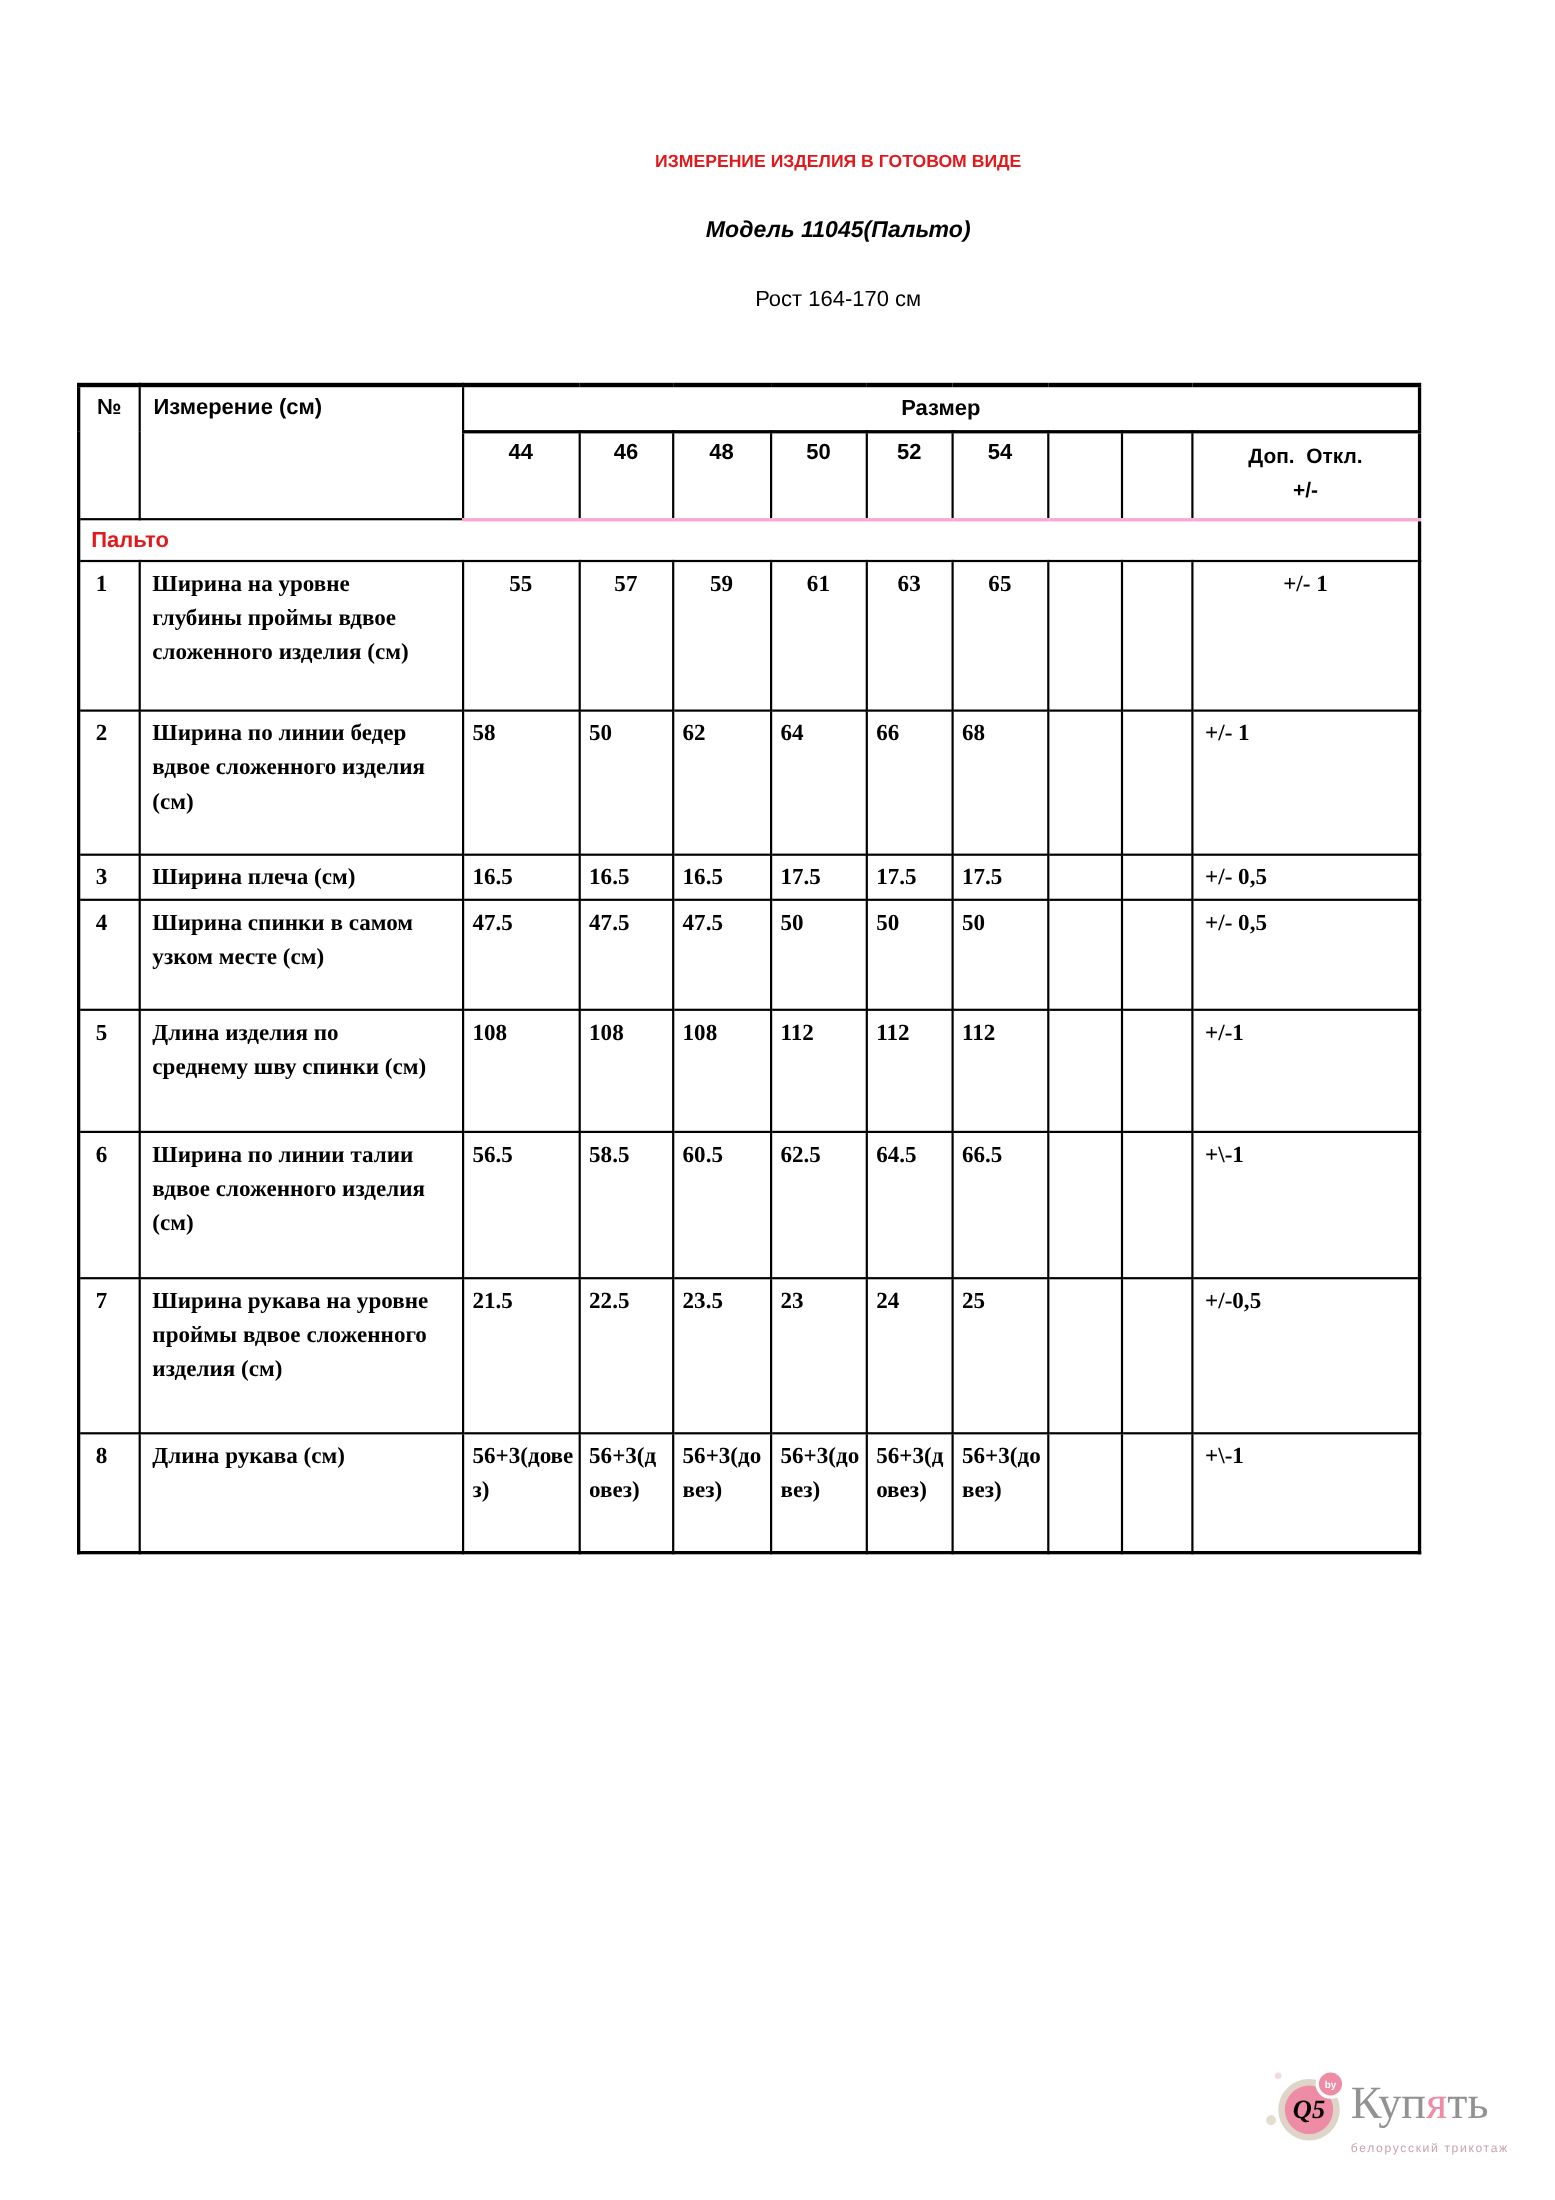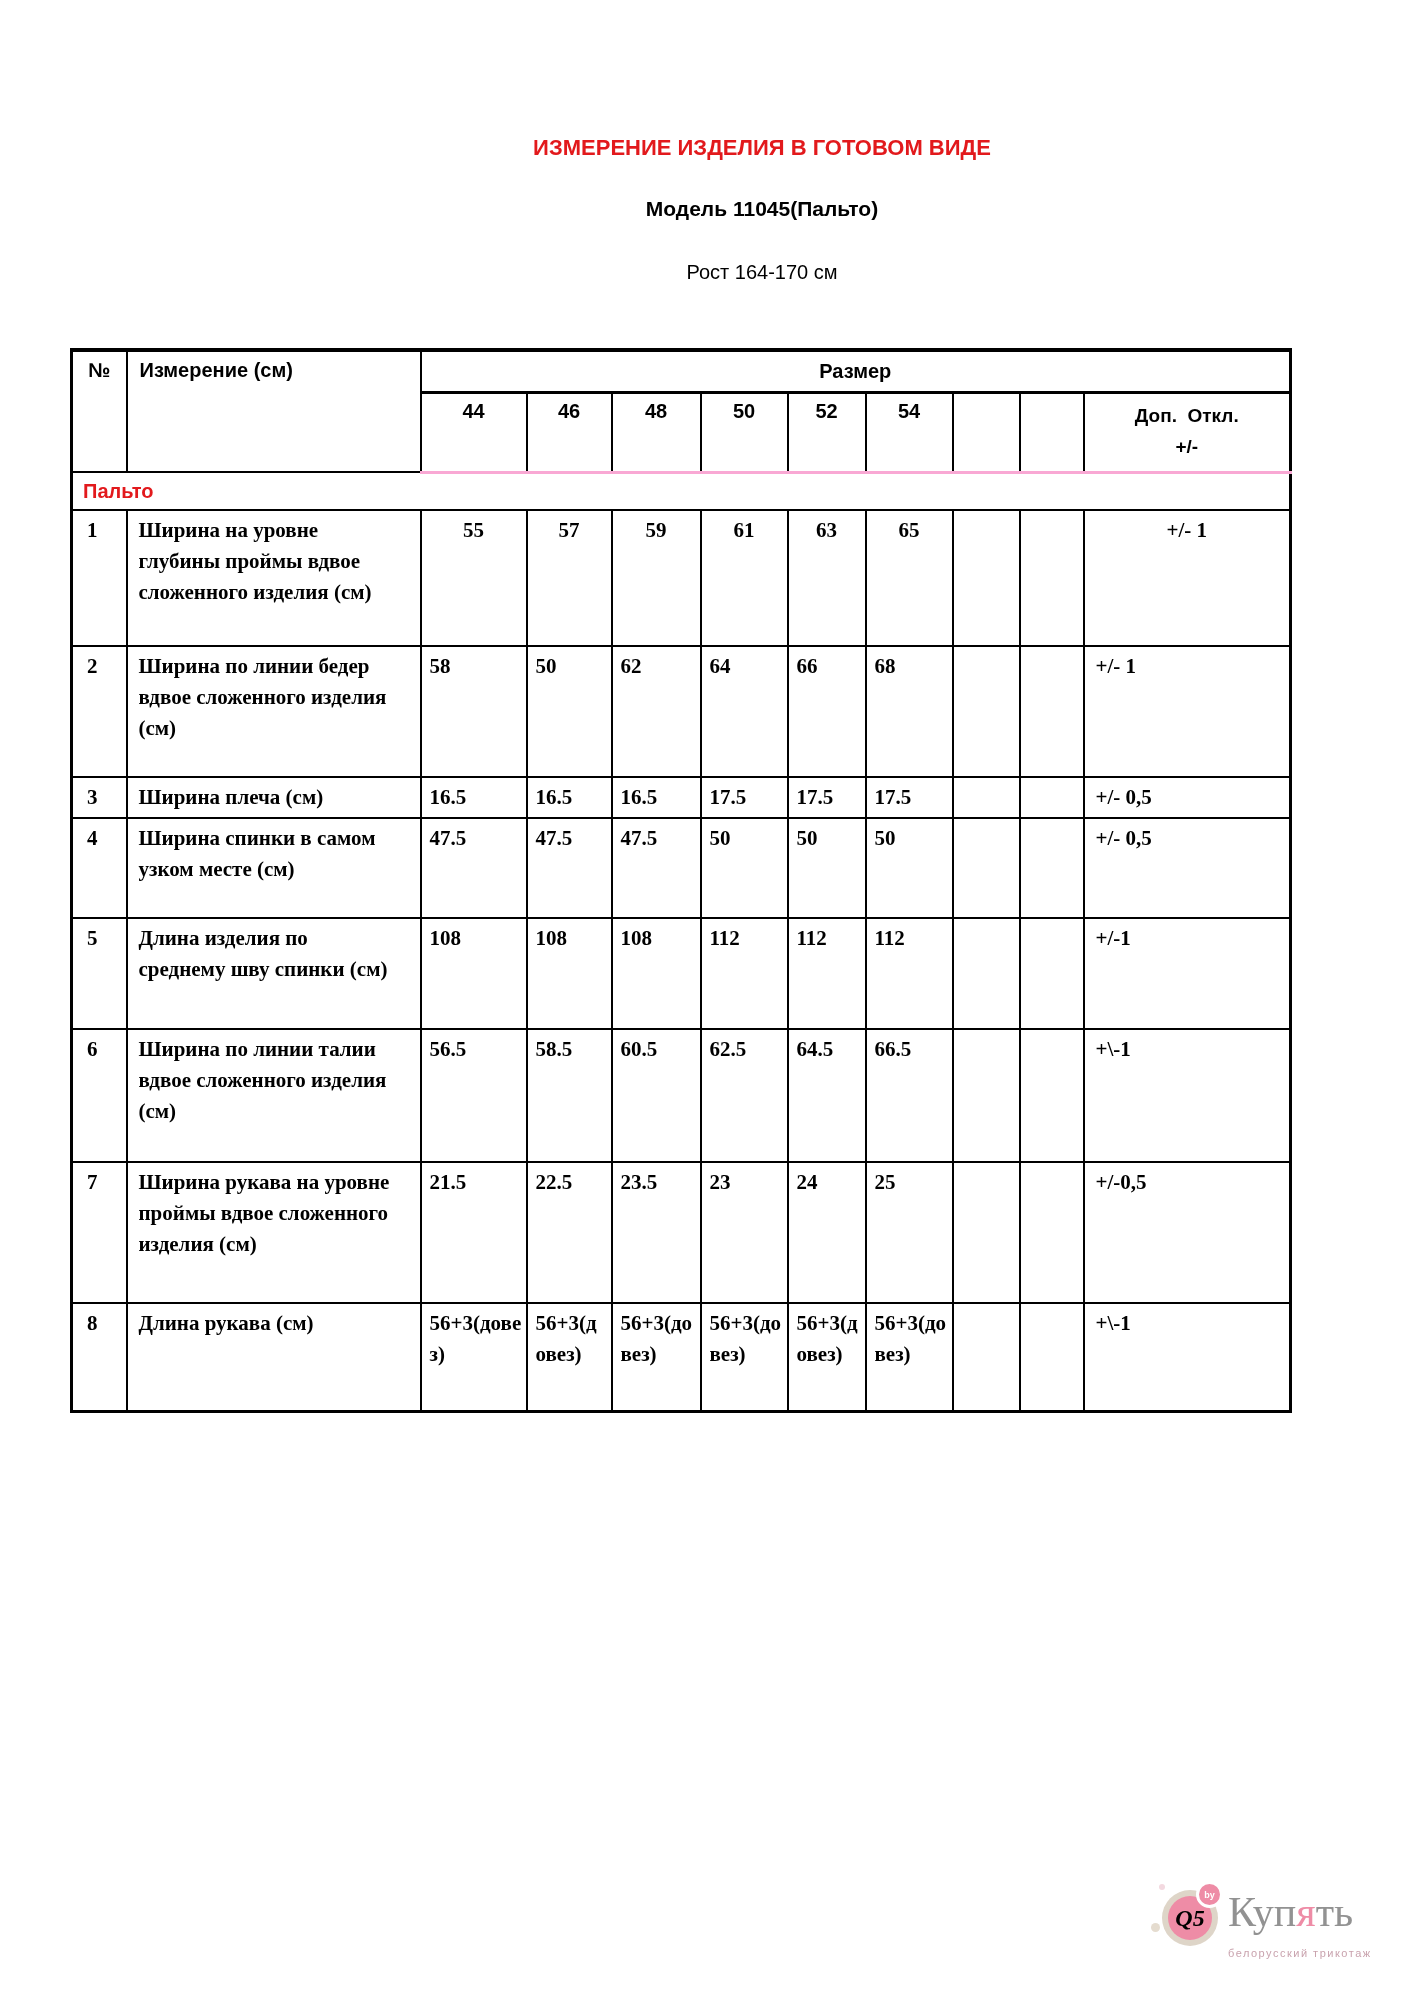--- a/index.html
+++ b/index.html
@@ -3,22 +3,22 @@
 <meta charset="utf-8">
 <style>
   html,body{margin:0;padding:0;}
   body{
     width:1414px;height:2000px;position:relative;background:#ffffff;
     font-family:"Liberation Sans",sans-serif;color:#000;
     -webkit-font-smoothing:antialiased;overflow:hidden;
   }
   
   .titles{padding-top:136px;padding-left:110px;text-align:center;}
-  .page-title{color:var(--accent-red,#e2191c);font-size:22px;font-weight:bold;line-height:24px;}
-  .model-title{font-size:21px;font-weight:bold;margin-top:37px;}
+  .page-title{color:var(--accent-red,#e2191c);font-size:16px;font-weight:bold;line-height:24px;}
+  .model-title{font-size:21px;font-weight:bold;margin-top:37px;font-style:italic;}
   .height-range{font-size:20px;font-weight:normal;margin-top:40px;}
 
   
   .table-wrap{margin:64px 0 0 70px;}
   table{border-collapse:collapse;table-layout:fixed;width:1219px;
         border:3px solid #000;border-top:4px solid #000;}
   th,td{border:2px solid #000;vertical-align:top;overflow:hidden;}
   thead tr:nth-child(1){height:42px;}
   thead tr:nth-child(2){height:80px;}
   thead tr:nth-child(2) th{border-bottom:3px solid #f9a8d4;margin-left:36px;}

